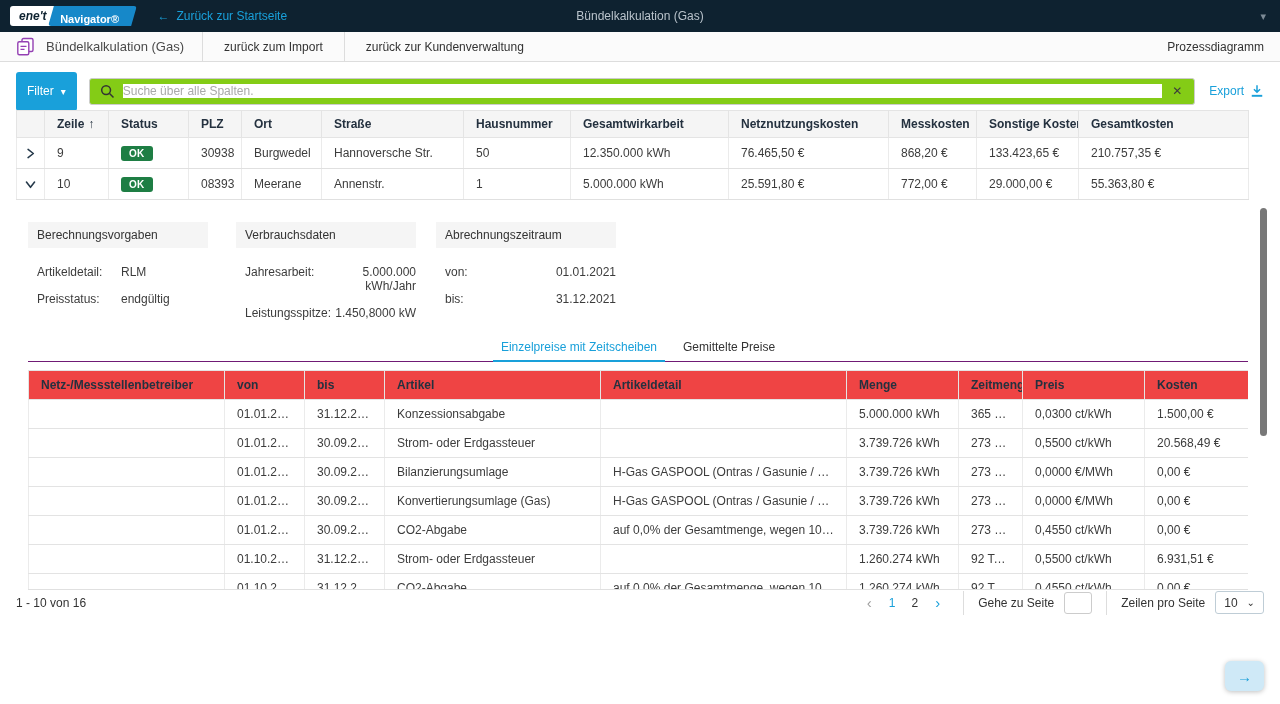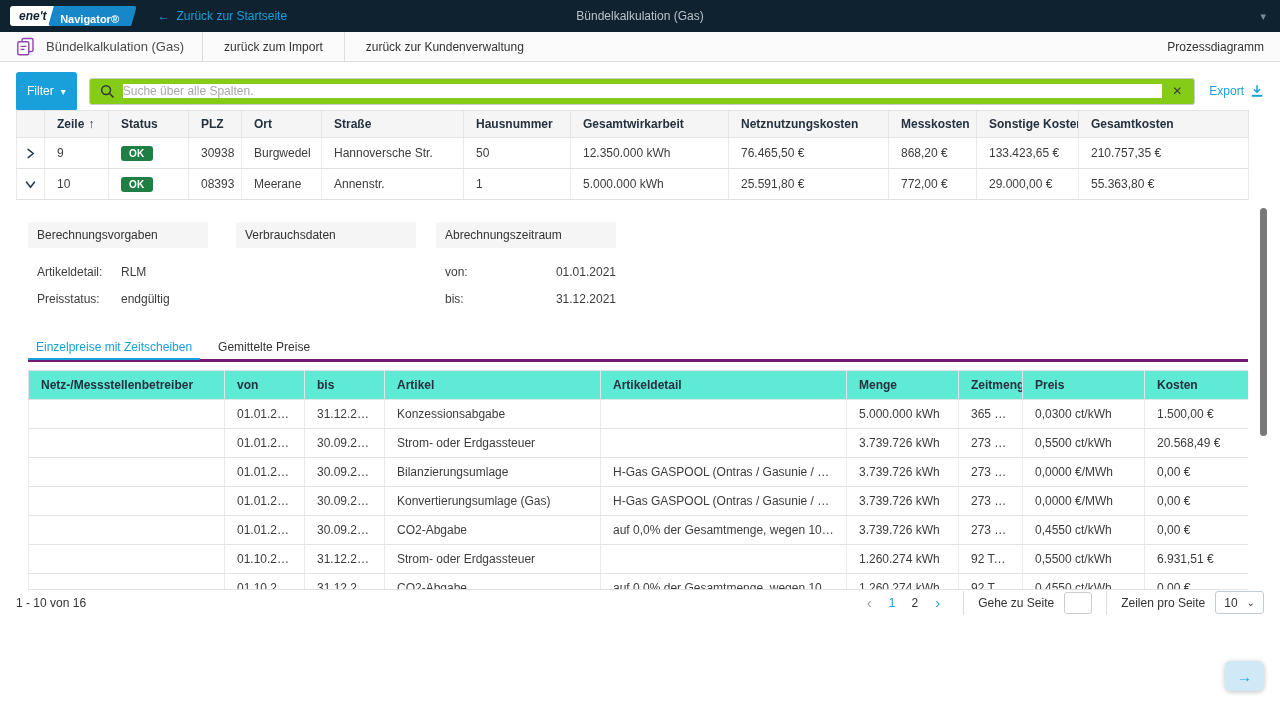--- a/index.html
+++ b/index.html
@@ -67,30 +67,30 @@
   .panel { position:absolute; top:222px; width:180px; font-size:12px; color:#333; }
   .panel-h { background:#f5f5f5; padding:6px 9px; height:26px; }
   .panel-body { padding-top:17px; }
   .panel-row { display:flex; margin-bottom:13px; padding-left:9px; }
   .panel-row .lbl { width:84px; color:#3c3c3c; }
   .panel-row .val { color:#3c3c3c; }
   .panel-right .panel-row .val { margin-left:auto; text-align:right; }
 
   
   .tabs { position:absolute; top:338px; left:28px; width:1220px; height:24px;
-          border-bottom:3px solid #701a75; display:flex; }
+          border-bottom:1px solid #701a75; display:flex;justify-content:center; }
   .tab { font-size:12px; padding:2px 8px 7px 8px; color:#333; cursor:pointer; white-space:nowrap; }
   .tab.active { color:#19a0da; border-bottom:2px solid #19a0da; margin-bottom:-1px; }
   .tab + .tab { margin-left:10px; }
 
   
   .price-wrap { position:absolute; top:370px; left:28px; width:1220px; height:220px;
                 overflow:hidden; border-bottom:1px solid #e0e0e0; }
   .price-table { width:1220px; }
-  .price-table th { background:#5eead4; font-weight:bold; color:#24313f; text-align:left;
+  .price-table th { background:#ef4444; font-weight:bold; color:#24313f; text-align:left;
                     padding:7px 12px; border:1px solid #e4e4e4; white-space:nowrap; overflow:hidden; }
   .price-table td { padding:7px 12px; border:1px solid #ebebeb; border-bottom:1px solid #e3e3e3;
                     color:#3c3c3c; white-space:nowrap; overflow:hidden; text-overflow:ellipsis;
                     background:#fff; }
 
   
   .pagination { position:absolute; top:589px; left:16px; width:1248px; height:27px;
                 display:flex; align-items:center; font-size:12px; color:#333; }
   .pager { margin-left:auto; display:flex; align-items:center; }
   .pg-arrow { font-size:15px; padding:0 9px; cursor:pointer; }
@@ -250,20 +250,30 @@
         <span class="val">RLM</span>
       </div>
       <div class="panel-row">
         <span class="lbl">Preisstatus:</span>
         <span class="val">endgültig</span>
       </div>
     </div>
   </div>
   <div class="panel panel-right" style="left:236px">
     <div class="panel-h">Verbrauchsdaten</div>
+    <div class="panel-body">
+      <div class="panel-row">
+        <span class="lbl">Jahresarbeit:</span>
+        <span class="val">5.000.000 kWh/Jahr</span>
+      </div>
+      <div class="panel-row">
+        <span class="lbl">Leistungsspitze:</span>
+        <span class="val">1.450,8000 kW</span>
+      </div>
+    </div>
   </div>
   <div class="panel panel-right" style="left:436px">
     <div class="panel-h">Abrechnungszeitraum</div>
     <div class="panel-body">
       <div class="panel-row">
         <span class="lbl">von:</span>
         <span class="val">01.01.2021</span>
       </div>
       <div class="panel-row">
         <span class="lbl">bis:</span>

